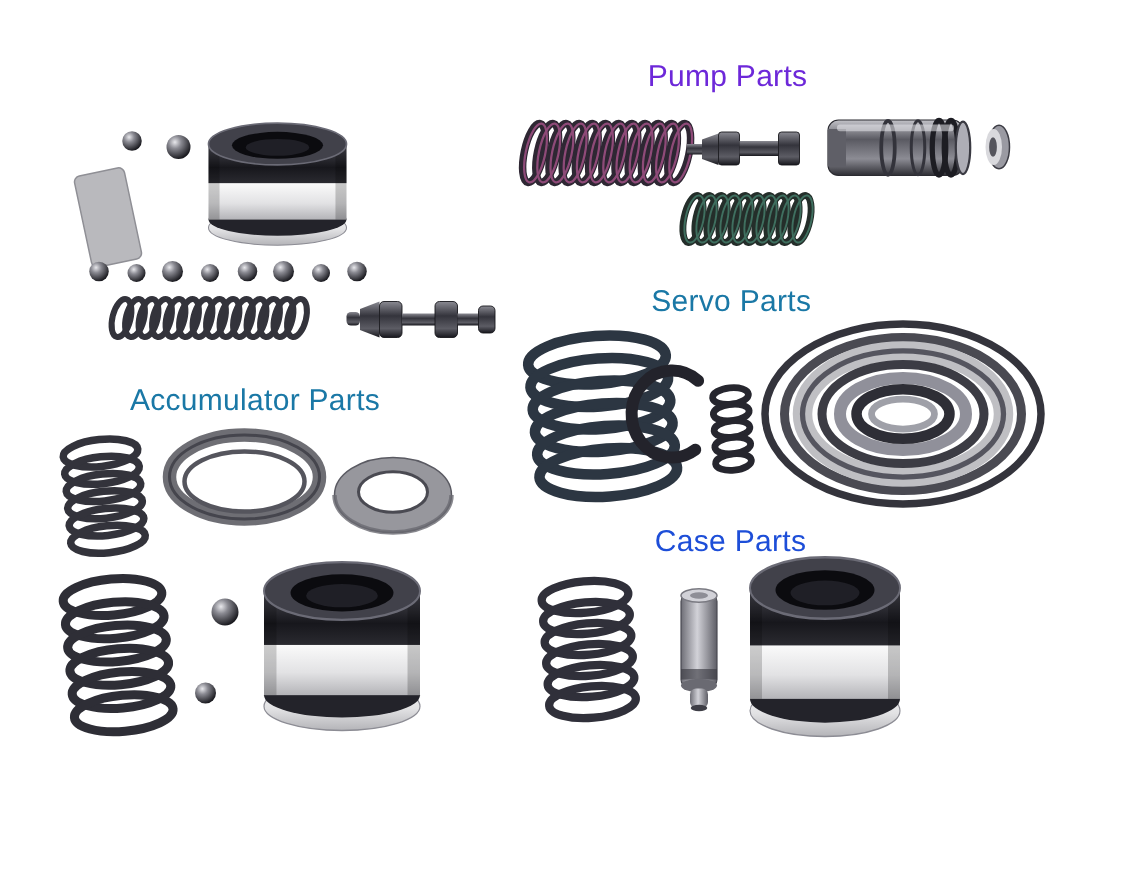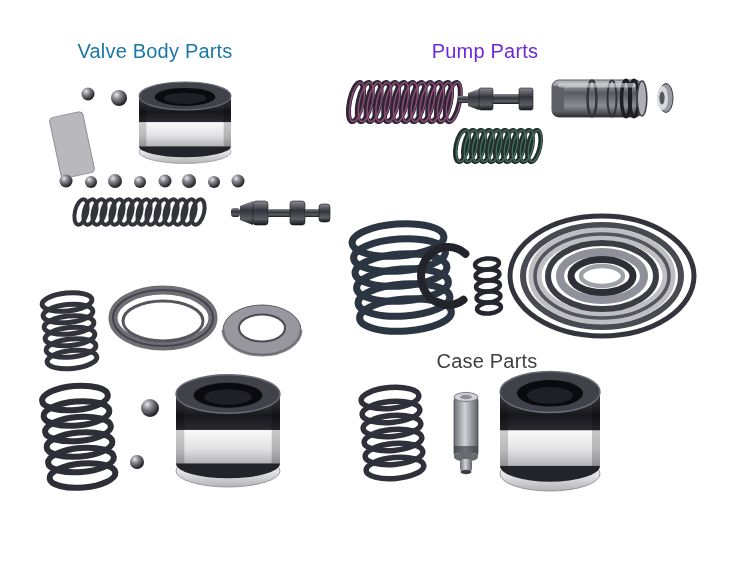--- a/index.html
+++ b/index.html
@@ -62,23 +62,24 @@
         <rect x="-100" y="0" width="16" height="112" fill="#000000" opacity="0.18"></rect>
         <rect x="84" y="0" width="16" height="112" fill="#000000" opacity="0.20"></rect>
         <ellipse cx="0" cy="0" rx="100" ry="31" fill="#41414a"></ellipse>
         <ellipse cx="0" cy="0" rx="100" ry="31" fill="none" stroke="#6b6b76" stroke-width="2.5"></ellipse>
         <ellipse cx="0" cy="2" rx="66" ry="20" fill="#0b0b0f"></ellipse>
         <ellipse cx="0" cy="5" rx="46" ry="12.5" fill="#1f1f26"></ellipse>
       </g>
     </defs>
   </svg>
 
-  <h2 class="part-title" style="top: 40px; left: 55px; width: 200px; color: rgb(26, 120, 166);">Valve Body Parts</h2>
   <h2 class="part-title" style="top: 40px; left: 400px; width: 170px; color: #6d28d9;">Pump Parts</h2>
-  <h2 class="part-title" style="top: 350px; left: 402px; width: 170px; color: #404040;">Case Parts</h2>
+  <h2 class="part-title" style="top: 190px; left: 400px; width: 175px; color: rgb(26, 120, 166);">Servo Parts</h2>
+  <h2 class="part-title" style="top: 256px; left: 70px; width: 200px; color: rgb(26, 120, 166);">Accumulator Parts</h2>
+  <h2 class="part-title" style="top: 350px; left: 402px; width: 170px; color: #1d4ed8;">Case Parts</h2>
 
   <svg class="art" style="left:35px;top:68px" width="300" height="180" viewBox="0 0 300 180">
     <g>
       <use href="#unitBall" transform="translate(53 26) scale(6.5)"></use>
       <use href="#unitBall" transform="translate(84 30) scale(8)"></use>
     </g>
     <rect x="20" y="46" width="34" height="62" rx="4" transform="rotate(-12 37 77)" fill="#b9b9bd" stroke="#8f8f95" stroke-width="1"></rect>
     <use href="#drumProto" transform="translate(150 28) scale(0.46 0.45)"></use>
     <g>
       <use href="#unitBall" transform="translate(31 113) scale(6.5)"></use>

